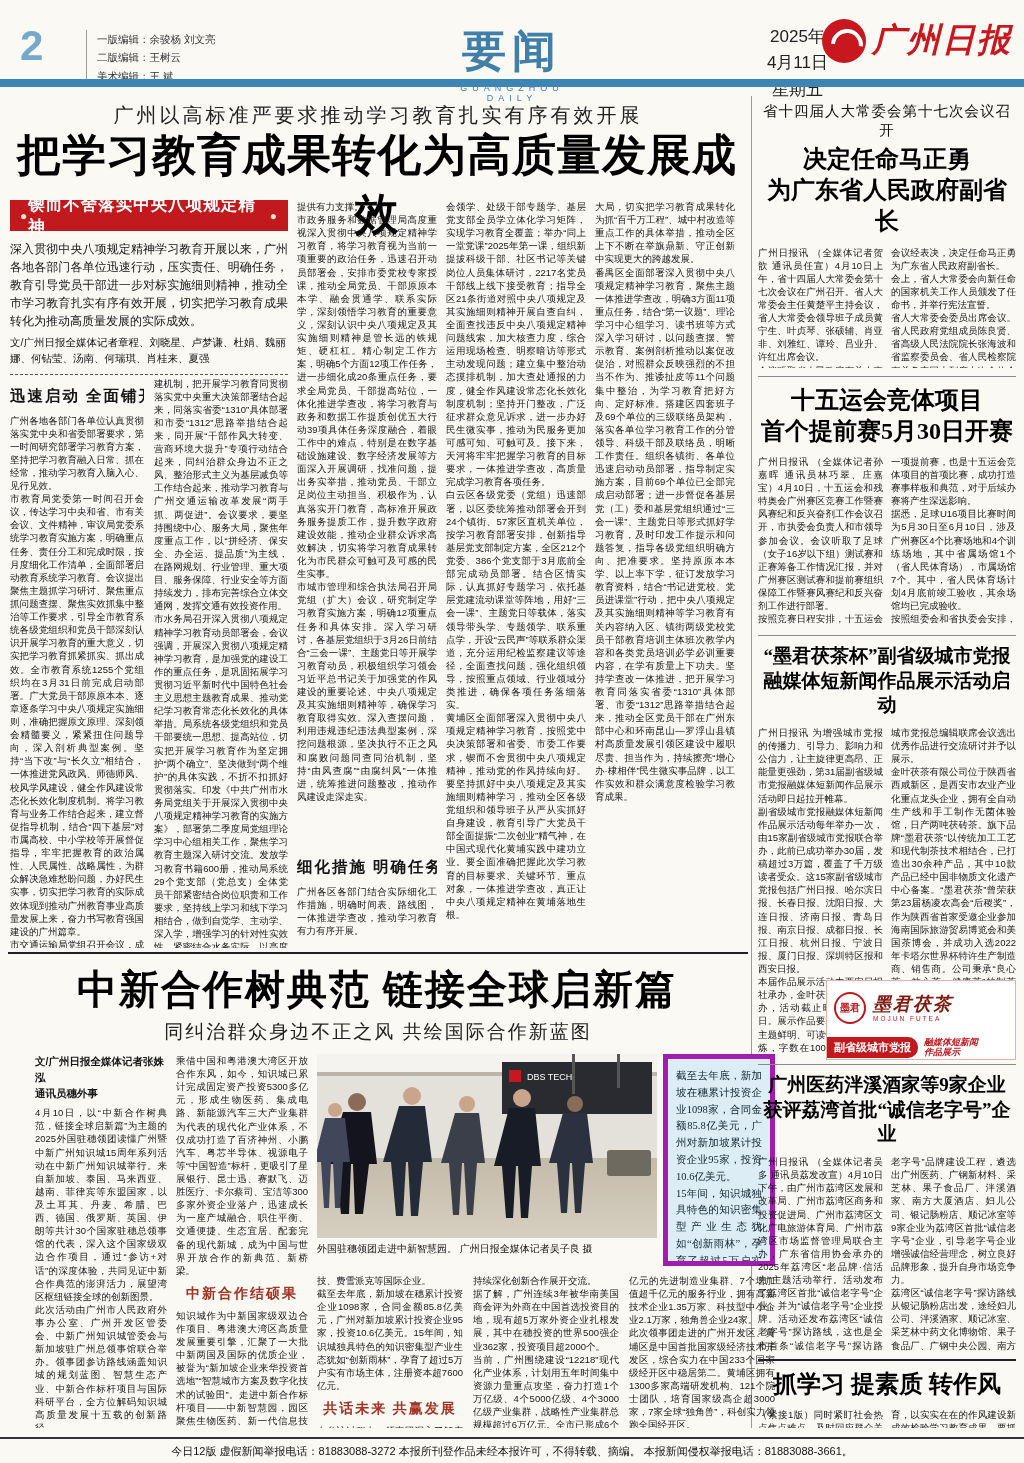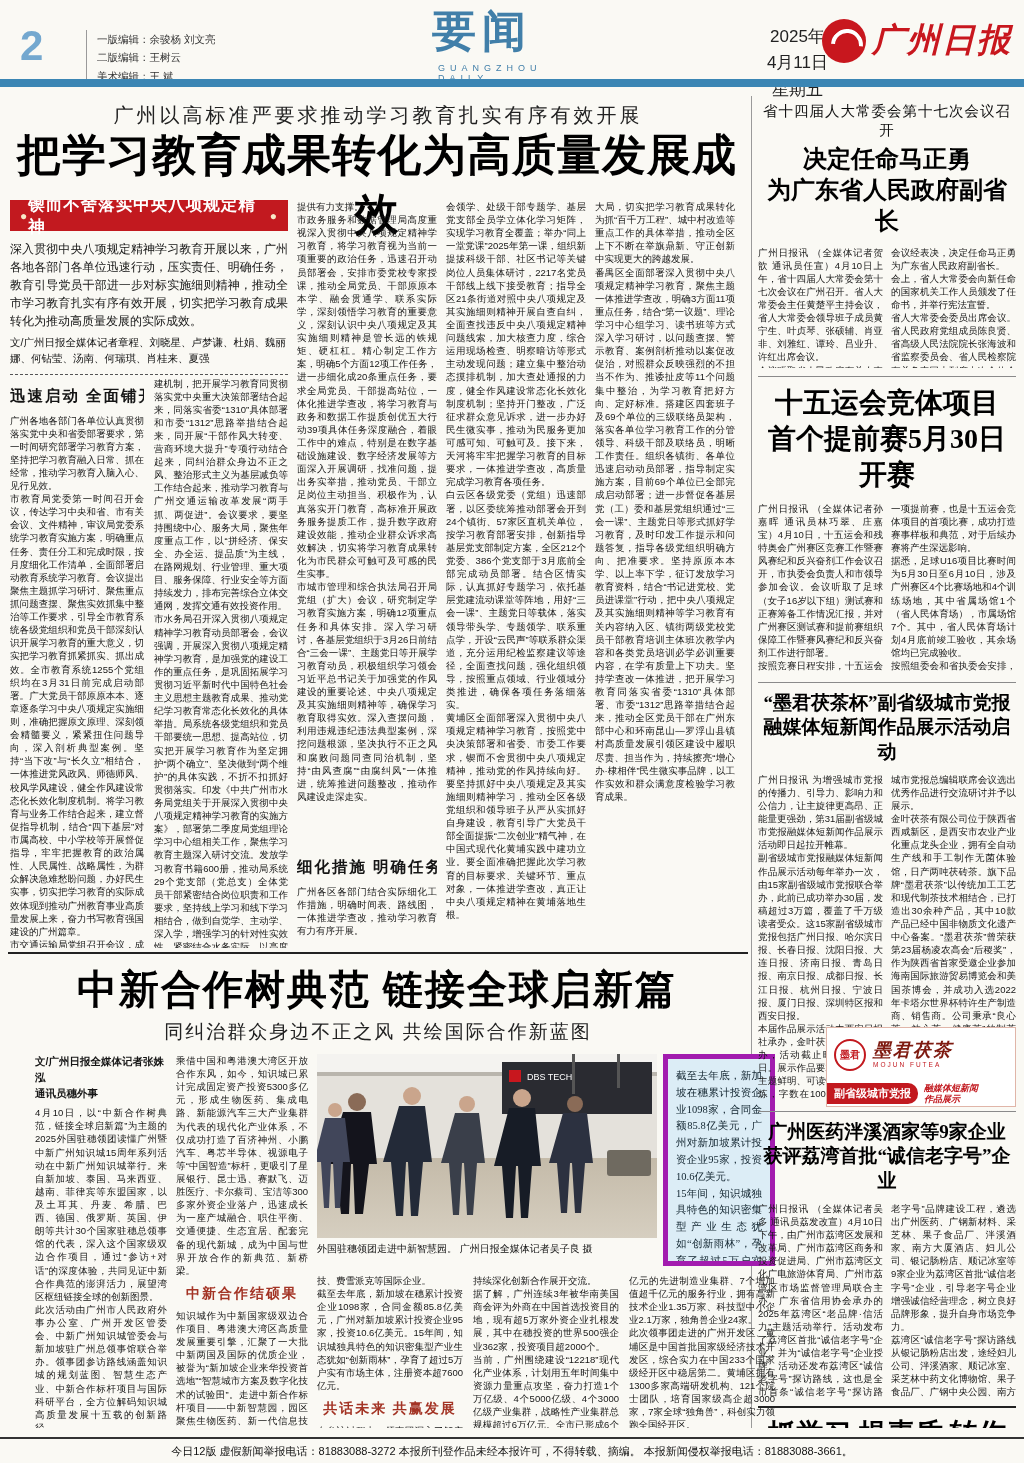--- a/index.html
+++ b/index.html
@@ -2,21 +2,21 @@
 <html><head>
 <meta charset="utf-8">
 <style>
   html,body{margin:0;padding:0;background:#e9e7e0;}
   .page{position:relative;width:1024px;height:1463px;background:#faf9f4;overflow:hidden;
         font-family:"Liberation Sans",sans-serif;color:#151515;}
   
   .pagenum{position:absolute;left:20px;top:22px;font-size:42px;font-weight:bold;color:#74a8cf;}
   .editors{position:absolute;left:86px;top:30px;font-size:10.5px;color:#333;line-height:1.75;
            border-left:1px solid #9a9a9a;padding-left:10px;}
-  .sectitle{position:absolute;left:432px;top:2px;width:160px;text-align:left;}
+  .sectitle{position:absolute;left:432px;top:22px;width:160px;text-align:center;}
   .sectitle .big{font-size:44px;font-weight:bold;color:#417fa9;letter-spacing:6px;
                  font-family:"Liberation Serif",serif;}
   .sectitle .eng{margin-top:2px;font-size:9px;letter-spacing:5px;color:#417fa9;
                  display:flex;align-items:center;gap:6px;}
   .sectitle .eng:before,.sectitle .eng:after{content:"";flex:1;border-top:1px solid #417fa9;}
   .dateblock{position:absolute;right:196px;top:24px;font-size:17px;color:#222;
              text-align:center;line-height:1.55;}
   .masthead{position:absolute;right:12px;top:18px;display:flex;align-items:center;gap:6px;}
   .m-ic{width:44px;height:44px;border-radius:50%;background:#c8171e;position:relative;flex:none;}
   .m-ic:after{content:"";position:absolute;left:9px;top:10px;width:24px;height:24px;
@@ -70,21 +70,21 @@
            color:#10232e;text-align:justify;white-space:pre-line;overflow:hidden;}
   .sinorow2{display:flex;gap:10px;margin-top:8px;flex:1;overflow:hidden;}
   .sinorow2>div{flex:1;overflow:hidden;}
   
   .sidebar{position:absolute;left:758px;top:96px;width:258px;height:1332px;overflow:hidden;}
   .sb-art{padding:6px 0 8px;}
   .sb-art + .sb-art{border-top:1px solid #8a8a8a;}
   .sb-kicker{text-align:center;font-size:14.5px;letter-spacing:1px;color:#111;margin-bottom:4px;}
   .sb-h1{text-align:center;font-size:24px;font-weight:bold;font-family:"Liberation Serif",serif;
          line-height:1.3;white-space:pre-line;color:#000;margin:2px 0 8px;}
-  .sb-h2{font-size:28px;}
+  .sb-h2{font-size:24px;}
   .sb-h3{font-size:19px;letter-spacing:0;}
   .sb-body{display:flex;gap:8px;overflow:hidden;}
   .sb-body>div{flex:1;overflow:hidden;}
   .thick{border-top:2px solid #222 !important;}
   
   .r3wrap{position:relative;}
   .adbox{position:absolute;right:0;bottom:4px;width:188px;height:78px;background:#fff;
          border:1px solid #e0b5a8;display:flex;flex-direction:column;overflow:hidden;}
   .ad-top{flex:1;display:flex;align-items:center;gap:7px;padding:4px 7px;}
   .ad-seal{width:28px;height:28px;border-radius:50%;border:2px solid #c2191f;color:#c2191f;

